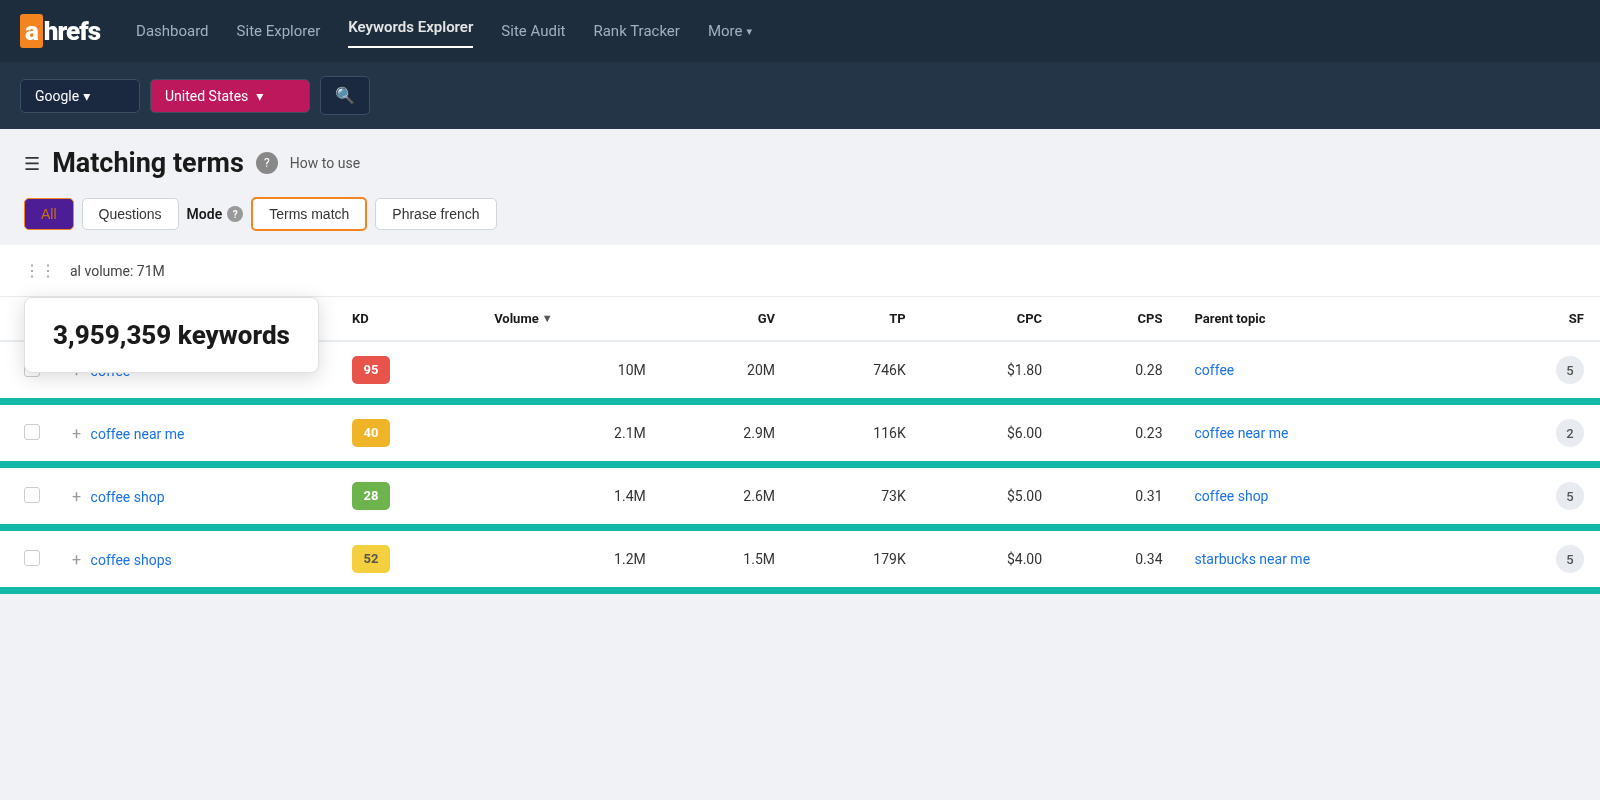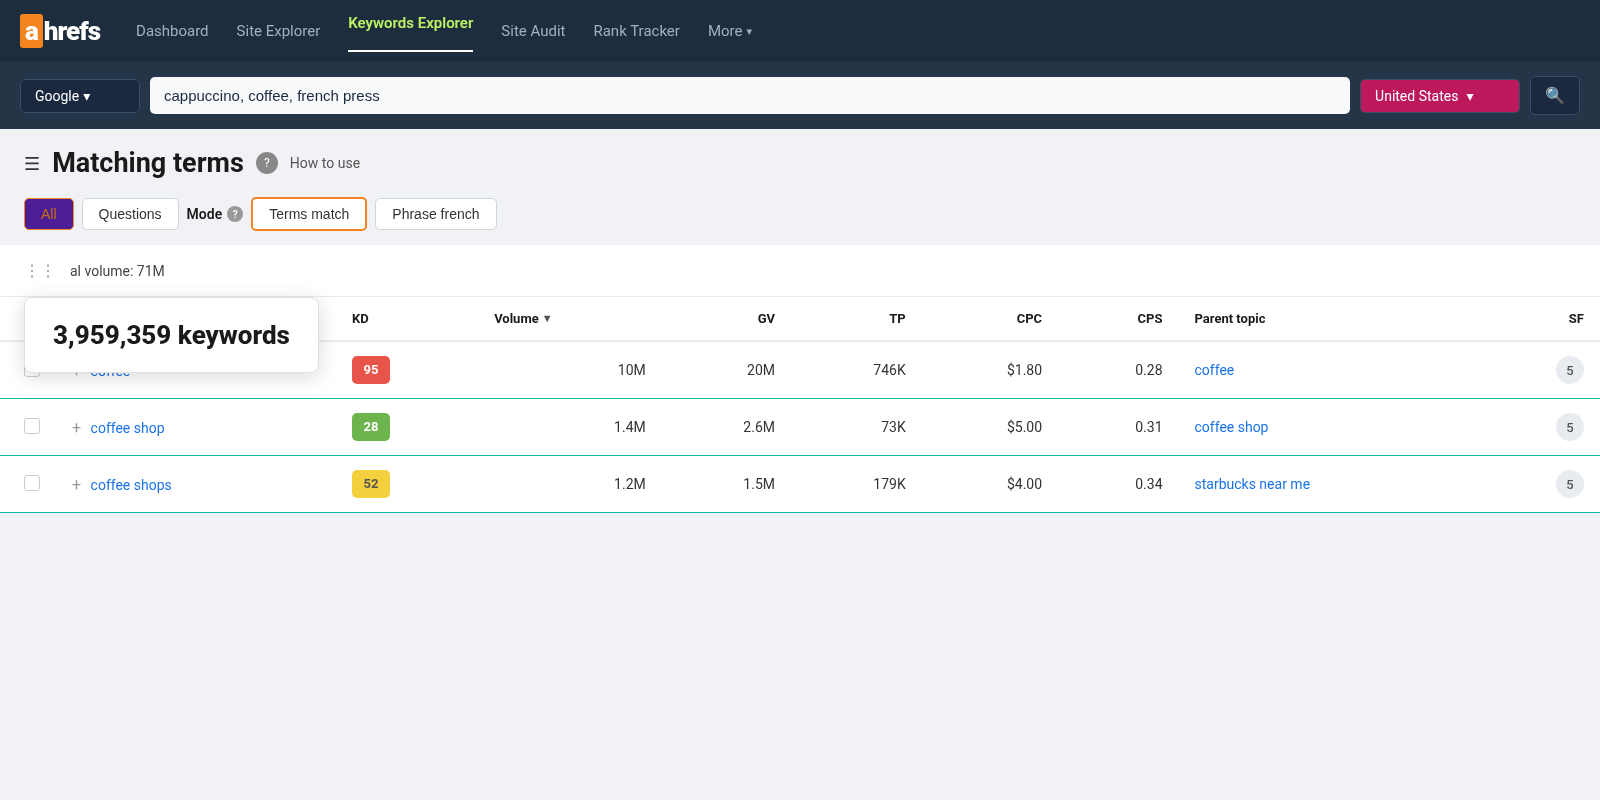--- a/index.html
+++ b/index.html
@@ -34,24 +34,24 @@
     }
     .nav-link {
       color: #a0b0c0;
       text-decoration: none;
       font-size: 15px;
       padding: 4px 0;
       cursor: pointer;
       white-space: nowrap;
     }
     .nav-link.active {
-      color: #bef264;
+      color: #e5e5e5;
       font-weight: 600;
       border-bottom: 2px solid white;
-      padding-bottom: 18px;
+      padding-bottom: 10px;
     }
     .nav-more {
       display: flex;
       align-items: center;
       gap: 4px;
       color: #a0b0c0;
       font-size: 15px;
       cursor: pointer;
     }
     .nav-more .chevron { font-size: 11px; }
@@ -263,21 +263,21 @@
       color: #1a1a1a;
       white-space: nowrap;
     }
     thead th:first-child { width: 36px; padding-left: 24px; }
     thead th.th-keyword { width: 280px; }
     thead th.th-num { text-align: right; }
     .volume-sort { display: flex; align-items: center; gap: 3px; }
     .sort-arrow { font-size: 11px; color: #555; }
 
     tbody tr {
-      border-bottom: 1px solid #14b8a6;
+      border-bottom: 7px solid #14b8a6;
       margin-top: 24px;
     }
     tbody td {
       padding: 14px 16px;
       font-size: 14px;
       color: #333;
     }
     tbody td:first-child { padding-left: 24px; width: 36px; }
     tbody td.td-num { text-align: right; }
 
@@ -358,21 +358,20 @@
     <span>More</span>
     <span class="chevron">▾</span>
   </div>
 </nav>
 
 <div class="search-bar">
   <div class="search-engine-select">
     <span>Google</span>
     <span>▾</span>
   </div>
-  <input class="search-input" type="text" value="cappuccino, coffee, french press" style="">
   <div class="country-select">
     <span>United States</span>
     <span>▾</span>
   </div>
   <button class="search-btn">
     <span>🔍</span>
   </button>
 </div>
 
 <div class="page-header">
@@ -448,20 +447,43 @@
     <td class="td-num">
       <span class="sf-badge">5</span>
     </td>
   </tr>
           <tr>
     <td>
       <span class="row-check"></span>
     </td>
     <td>
       <span class="row-plus">+</span>
+      <a class="keyword-link">coffee near me</a>
+    </td>
+    <td>
+      <span class="kd-badge kd-yellow">40</span>
+    </td>
+    <td class="td-num">2.1M</td>
+    <td class="td-num">2.9M</td>
+    <td class="td-num">116K</td>
+    <td class="td-num">$6.00</td>
+    <td class="td-num">0.23</td>
+    <td>
+      <a class="keyword-link">coffee near me</a>
+    </td>
+    <td class="td-num">
+      <span class="sf-badge">2</span>
+    </td>
+  </tr>
+          <tr>
+    <td>
+      <span class="row-check"></span>
+    </td>
+    <td>
+      <span class="row-plus">+</span>
       <a class="keyword-link">coffee shop</a>
     </td>
     <td>
       <span class="kd-badge kd-green">28</span>
     </td>
     <td class="td-num">1.4M</td>
     <td class="td-num">2.6M</td>
     <td class="td-num">73K</td>
     <td class="td-num">$5.00</td>
     <td class="td-num">0.31</td>

